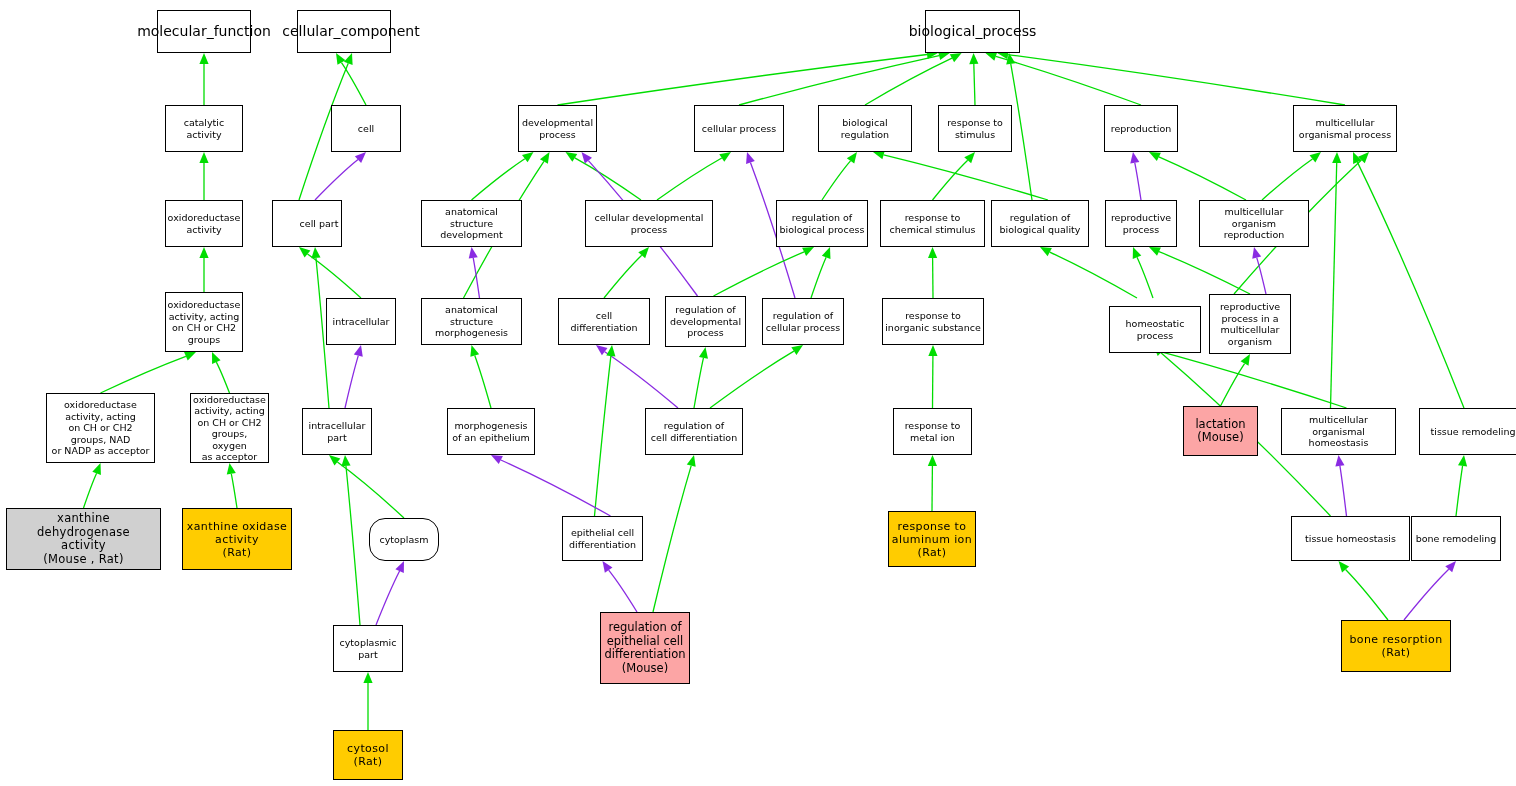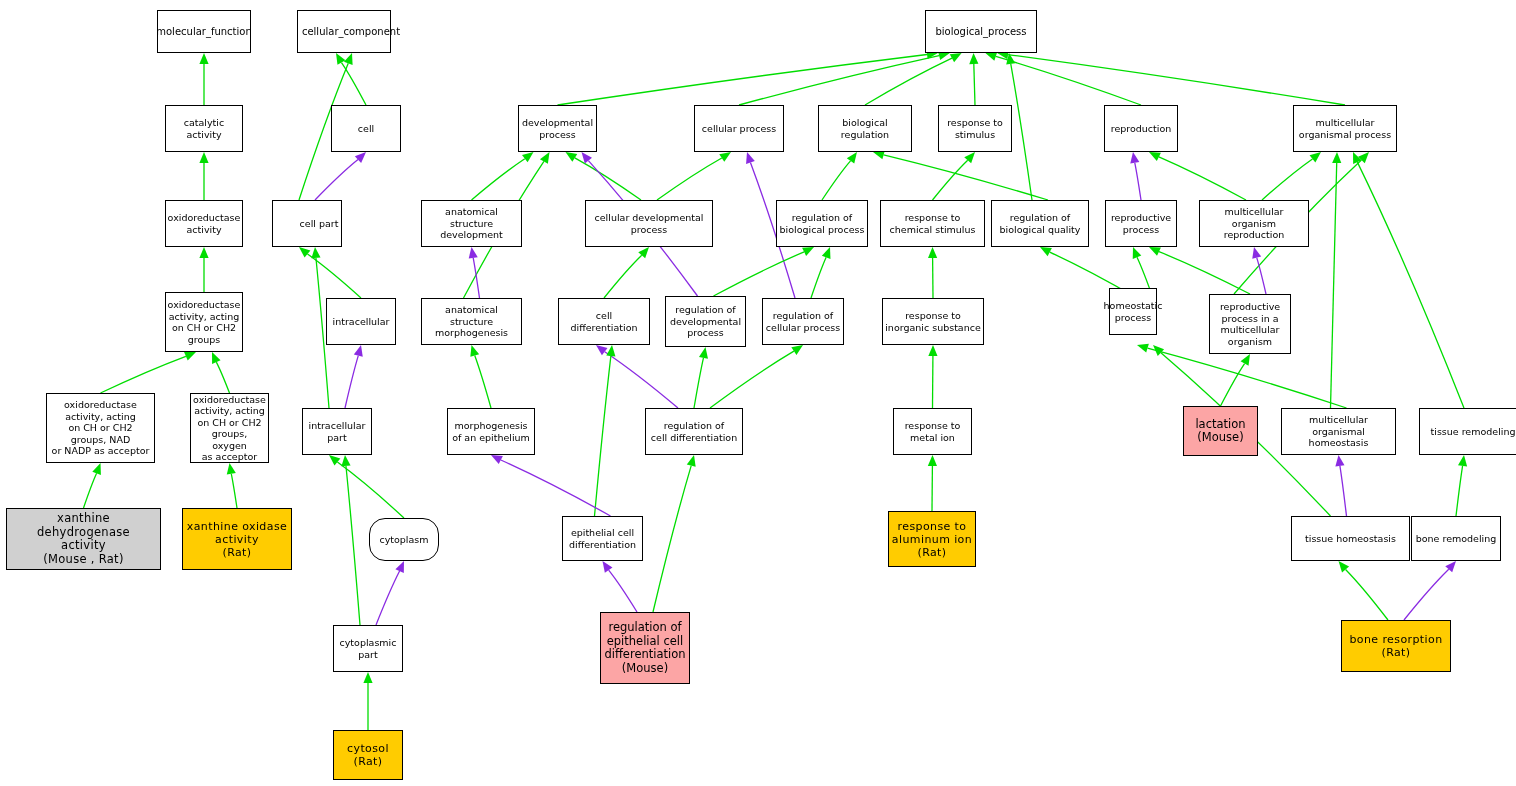--- a/index.html
+++ b/index.html
@@ -3,21 +3,21 @@
 <meta charset="utf-8">
 <title>GO DAG</title>
 <style>
   html,body{margin:0;padding:0;background:#ffffff;}
   body{font-family:"DejaVu Sans","Liberation Sans",sans-serif;}
   #canvas{position:relative;width:1516px;height:786px;overflow:hidden;background:#fff;}
   #edges{position:absolute;left:0;top:0;width:1516px;height:786px;}
   .node{position:absolute;box-sizing:border-box;border:1px solid #000;background:#ffffff;
         display:flex;align-items:center;justify-content:center;text-align:center;
         font-size:9.5px;line-height:11.5px;color:#000;padding:1px 2px;white-space:pre-line;}
-  .node.root{font-size:10px;}
+  .node.root{font-size:14px;}
   .node.hl-yellow{background:#ffcc00;font-size:11px;line-height:13px;letter-spacing:.4px;}
   .node.hl-blue{background:#fca5a5;font-size:11.5px;line-height:13.5px;}
   .node.hl-gray{background:#d0d0d0;font-size:11.5px;line-height:13.5px;letter-spacing:.3px;}
 </style>
 </head>
 <body>
 
 <div id="canvas">
   <svg id="edges" xmlns="http://www.w3.org/2000/svg">
       <path d="M 204 105 Q 204 76.4 204 64" fill="none" stroke="#00dd00" stroke-width="1.3"></path>
@@ -147,21 +147,21 @@
       <path d="M 653 612 Q 673.5 525.65 691.2205996214814 465.64306974213224" fill="none" stroke="#00dd00" stroke-width="1.3"></path>
       <polygon points="694,455 695.6713378772821,466.80536444587636 686.7698613656806,464.4807750383881" fill="#00dd00"></polygon>
       <path d="M 1388 620 Q 1363.25 587.55 1345.5700871827255 569.4269726016323" fill="none" stroke="#00dd00" stroke-width="1.3"></path>
       <polygon points="1338.5,561 1349.0940939070445,566.4703906888562 1342.0460804584065,572.3835545144084" fill="#00dd00"></polygon>
       <path d="M 1404 620 Q 1430 587.55 1448.7267891687177 569.2522969047241" fill="none" stroke="#8a2be2" stroke-width="1.3"></path>
       <polygon points="1456,561 1452.1777496925115,572.2938214341693 1445.2758286449239,566.2107723752788" fill="#8a2be2"></polygon>
     </svg>
   <div id="nodes">
       <div class="node root" style="left: 157px; top: 10px; width: 94px; height: 43px;">molecular_function</div>
       <div class="node root" style="left: 297px; top: 10px; width: 94px; height: 43px; padding-left: 16px;">cellular_component</div>
-      <div class="node root" style="left: 925px; top: 10px; width: 112px; height: 43px;">biological_process</div>
+      <div class="node root" style="left: 925px; top: 10px; width: 95px; height: 43px;">biological_process</div>
       <div class="node " style="left: 165px; top: 105px; width: 78px; height: 47px;">catalytic activity</div>
       <div class="node " style="left: 331px; top: 105px; width: 70px; height: 47px;">cell</div>
       <div class="node " style="left: 518px; top: 105px; width: 79px; height: 47px;">developmental
 process</div>
       <div class="node " style="left: 694px; top: 105px; width: 90px; height: 47px;">cellular process</div>
       <div class="node " style="left: 818px; top: 105px; width: 94px; height: 47px;">biological regulation</div>
       <div class="node " style="left: 938px; top: 105px; width: 74px; height: 47px;">response to
 stimulus</div>
       <div class="node " style="left: 1104px; top: 105px; width: 74px; height: 47px;">reproduction</div>
       <div class="node " style="left: 1293px; top: 105px; width: 104px; height: 47px;">multicellular
@@ -191,21 +191,21 @@
       <div class="node " style="left: 421px; top: 298px; width: 101px; height: 47px;">anatomical structure
 morphogenesis</div>
       <div class="node " style="left: 558px; top: 298px; width: 92px; height: 47px;">cell differentiation</div>
       <div class="node " style="left: 665px; top: 296px; width: 81px; height: 51px;">regulation of
 developmental
 process</div>
       <div class="node " style="left: 762px; top: 298px; width: 82px; height: 47px;">regulation of
 cellular process</div>
       <div class="node " style="left: 882px; top: 298px; width: 102px; height: 47px;">response to
 inorganic substance</div>
-      <div class="node " style="left: 1109px; top: 288px; width: 48px; height: 47px;">homeostatic
+      <div class="node " style="left: 1109px; top: 306px; width: 92px; height: 47px;">homeostatic
 process</div>
       <div class="node " style="left: 1209px; top: 294px; width: 82px; height: 60px;">reproductive
 process in a
 multicellular
 organism</div>
       <div class="node " style="left: 46px; top: 393px; width: 109px; height: 70px;">oxidoreductase
 activity, acting
 on CH or CH2
 groups, NAD
 or NADP as acceptor</div>

